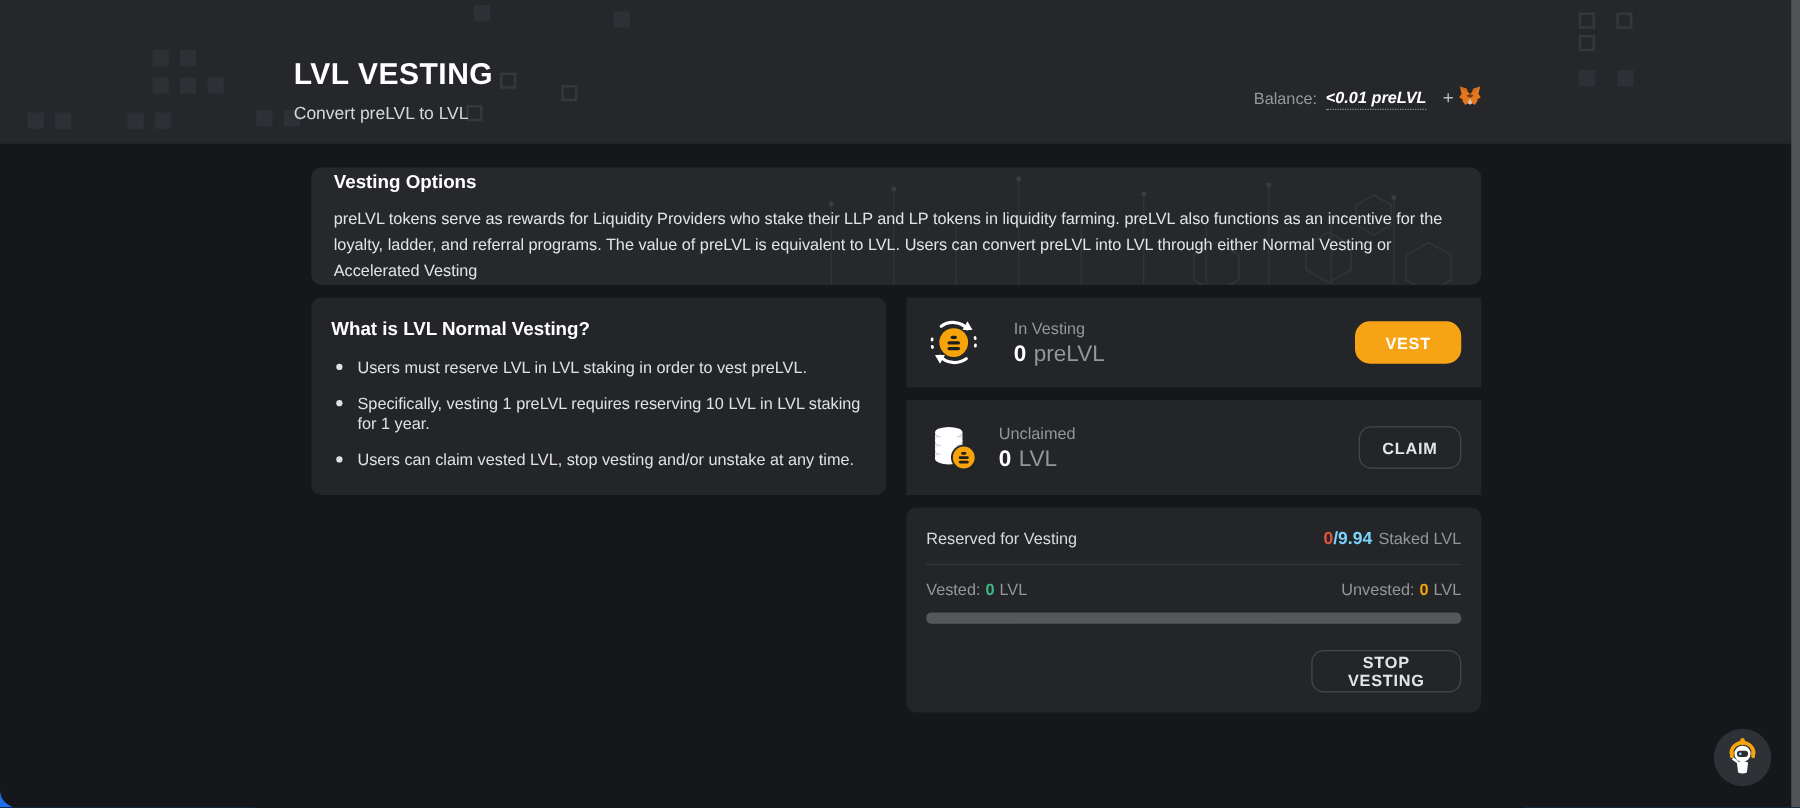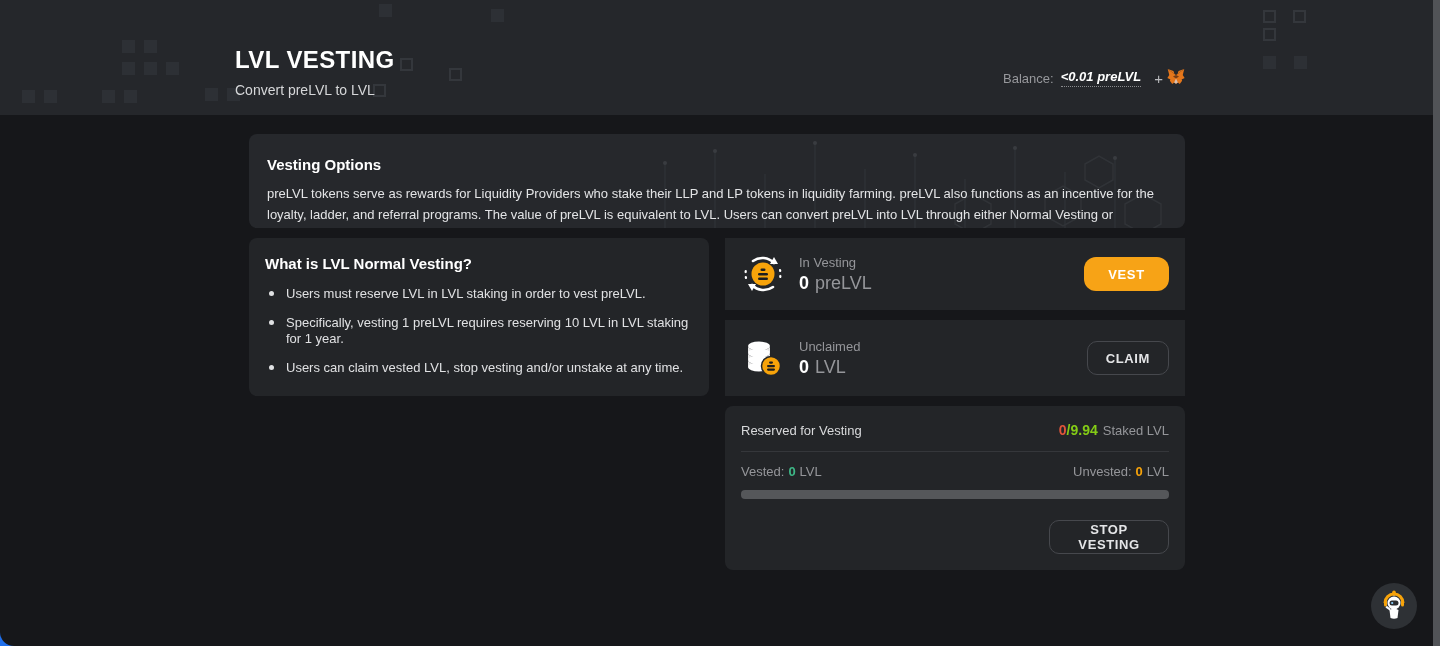--- a/index.html
+++ b/index.html
@@ -22,59 +22,59 @@
   .balance-row { position:absolute; right:255px; top:68px; display:flex; align-items:center; gap:7px; font-size:13px; }
   .balance-label { color:#97989c; }
   .balance-value { color:#ffffff; font-weight:bold; border-bottom:1px dotted #8a8b8e; padding-bottom:2px; cursor:pointer;font-style:italic; }
   .add-token { display:flex; align-items:center; gap:4px; color:#b9babd; cursor:pointer; margin-left:6px; font-size:15px; }
 
   
   .content { position:absolute; left:249px; top:134px; width:936px; }
 
   .card { background:#26282c; border-radius:8px; }
 
-  .vesting-card { position:relative; height:94px; padding:22px 18px; overflow:hidden; }
+  .vesting-card { position:relative; height:94px; padding:3px 18px; overflow:hidden; }
   .vesting-card-title { color:#ffffff; font-size:15px; font-weight:bold; margin-bottom:10px; position:relative; z-index:1; }
   .vesting-card-desc { color:#e3e4e6; font-size:13px; line-height:21px; max-width:920px; position:relative; z-index:1; }
   .deco-svg { position:absolute; right:0; top:0; height:94px; z-index:0; opacity:0.55; }
 
   .tabs { display:flex; gap:40px; margin-top:25px; }
   .tab { font-size:15px; font-weight:bold; padding-bottom:9px; cursor:pointer; }
   .tab-active { color:#f7a30a; border-bottom:3px solid #f7a30a; }
   .tab-inactive { color:#b4b5b8; }
 
   .grid { display:flex; gap:16px; margin-top:10px; align-items:flex-start; }
   .left-col { width:460px; }
   .right-col { width:460px; display:flex; flex-direction:column; gap:10px; }
 
   .info-card { background:#232528; padding:17px 16px 20px 16px; min-height:134px; }
   .info-title { color:#ffffff; font-size:15px; font-weight:bold; margin-bottom:14px; }
   .bullet { display:flex; gap:12px; color:#e0e1e3; font-size:13px; line-height:16px; margin-top:13px; }
   .bullet .dot { width:5px; height:5px; border-radius:50%; background:#e0e1e3; margin-top:5px; flex:none; margin-left:4px; }
 
   .stat-card { background:#232528; display:flex; align-items:center; padding:0 16px; }
-  .stat-card-1 { height:72px; }
+  .stat-card-1 { height:72px;gap:12px; }
   .stat-card-2 { height:76px; }
   .stat-icon { width:44px; height:44px; flex:none; margin-right:14px; }
   .stat-texts { display:flex; flex-direction:column; gap:3px; }
   .stat-label { color:#95969a; font-size:13px; }
   .stat-amount-row { display:flex; align-items:baseline; gap:6px; }
   .stat-amount { color:#ffffff; font-size:18px; font-weight:bold; }
   .stat-unit { color:#95969a; font-size:18px; }
   .spacer { flex:1; }
 
   .btn { font-family:"Liberation Sans", sans-serif; font-size:13px; font-weight:bold; letter-spacing:0.6px; cursor:pointer; }
   .btn-primary { width:85px; height:34px; border:none; border-radius:12px; background:#f7a316; color:#ffffff; }
   .btn-outline { height:34px; padding:0 18px; border:1px solid #46484d; border-radius:10px; background:transparent; color:#e4e5e7; }
 
   .reserved-card { background:#232528; height:164px; padding:16px; display:flex; flex-direction:column; }
   .reserved-top { display:flex; align-items:baseline; }
   .reserved-label { color:#d9dadc; font-size:13px; }
   .reserved-amount { color:#e2553a; font-size:14px; font-weight:bold; }
-  .staked-amount { color:#84cc16; font-size:14px; font-weight:bold; }
+  .staked-amount { color:#7dd3fc; font-size:14px; font-weight:bold; }
   .staked-label { color:#95969a; font-size:13px; margin-left:5px; }
   .reserved-divider { border:none; border-top:1px solid #35373b; margin:13px 0 12px 0; }
   .vest-split { display:flex; align-items:baseline; font-size:13px; }
   .g-label { color:#95969a; }
   .green-num { color:#3eb887; font-weight:bold; margin:0 4px; }
   .orange-num { color:#f7a30a; font-weight:bold; margin:0 4px; }
   .unit-sm { color:#95969a; }
   .progress-track { margin-top:11px; height:9px; border-radius:4px; background:#55575a; position:relative; overflow:hidden; }
   .progress-fill { position:absolute; left:0; top:0; bottom:0; background:#f7a30a; }
   .reserved-bottom { margin-top:auto; display:flex; justify-content:flex-end; }

